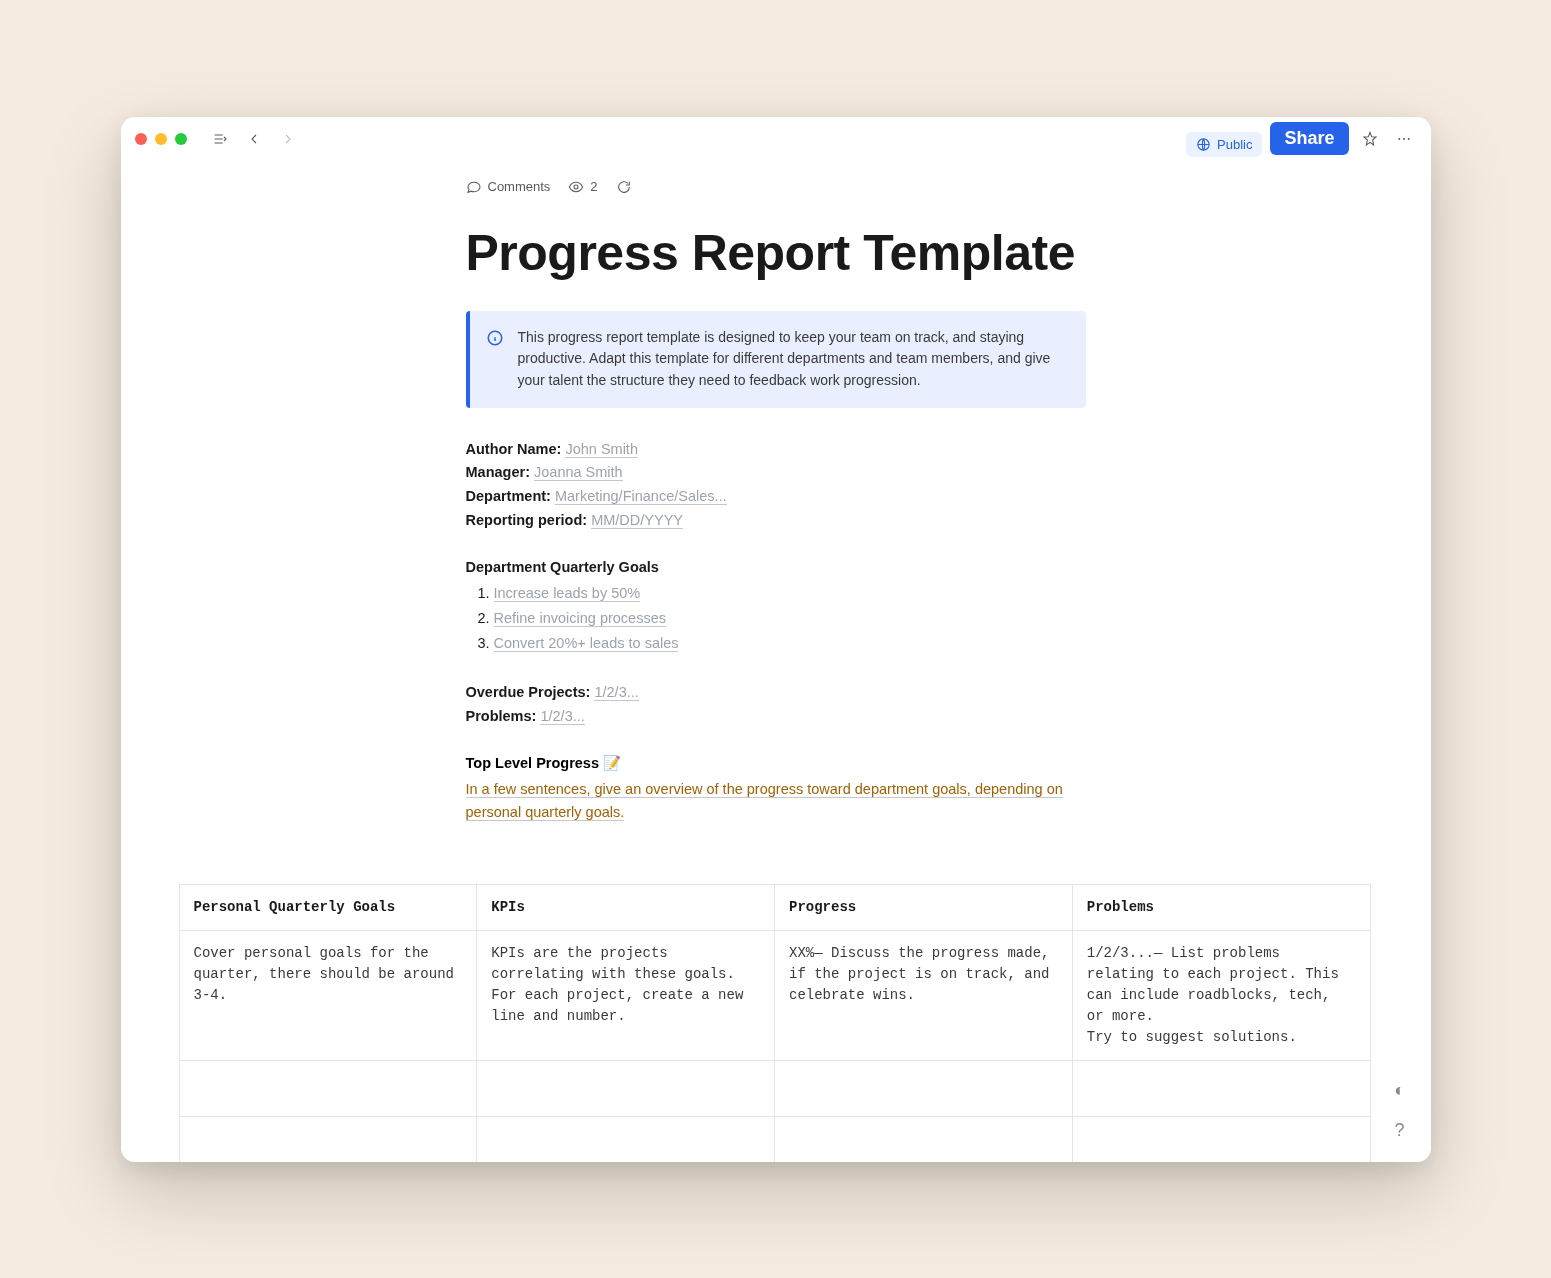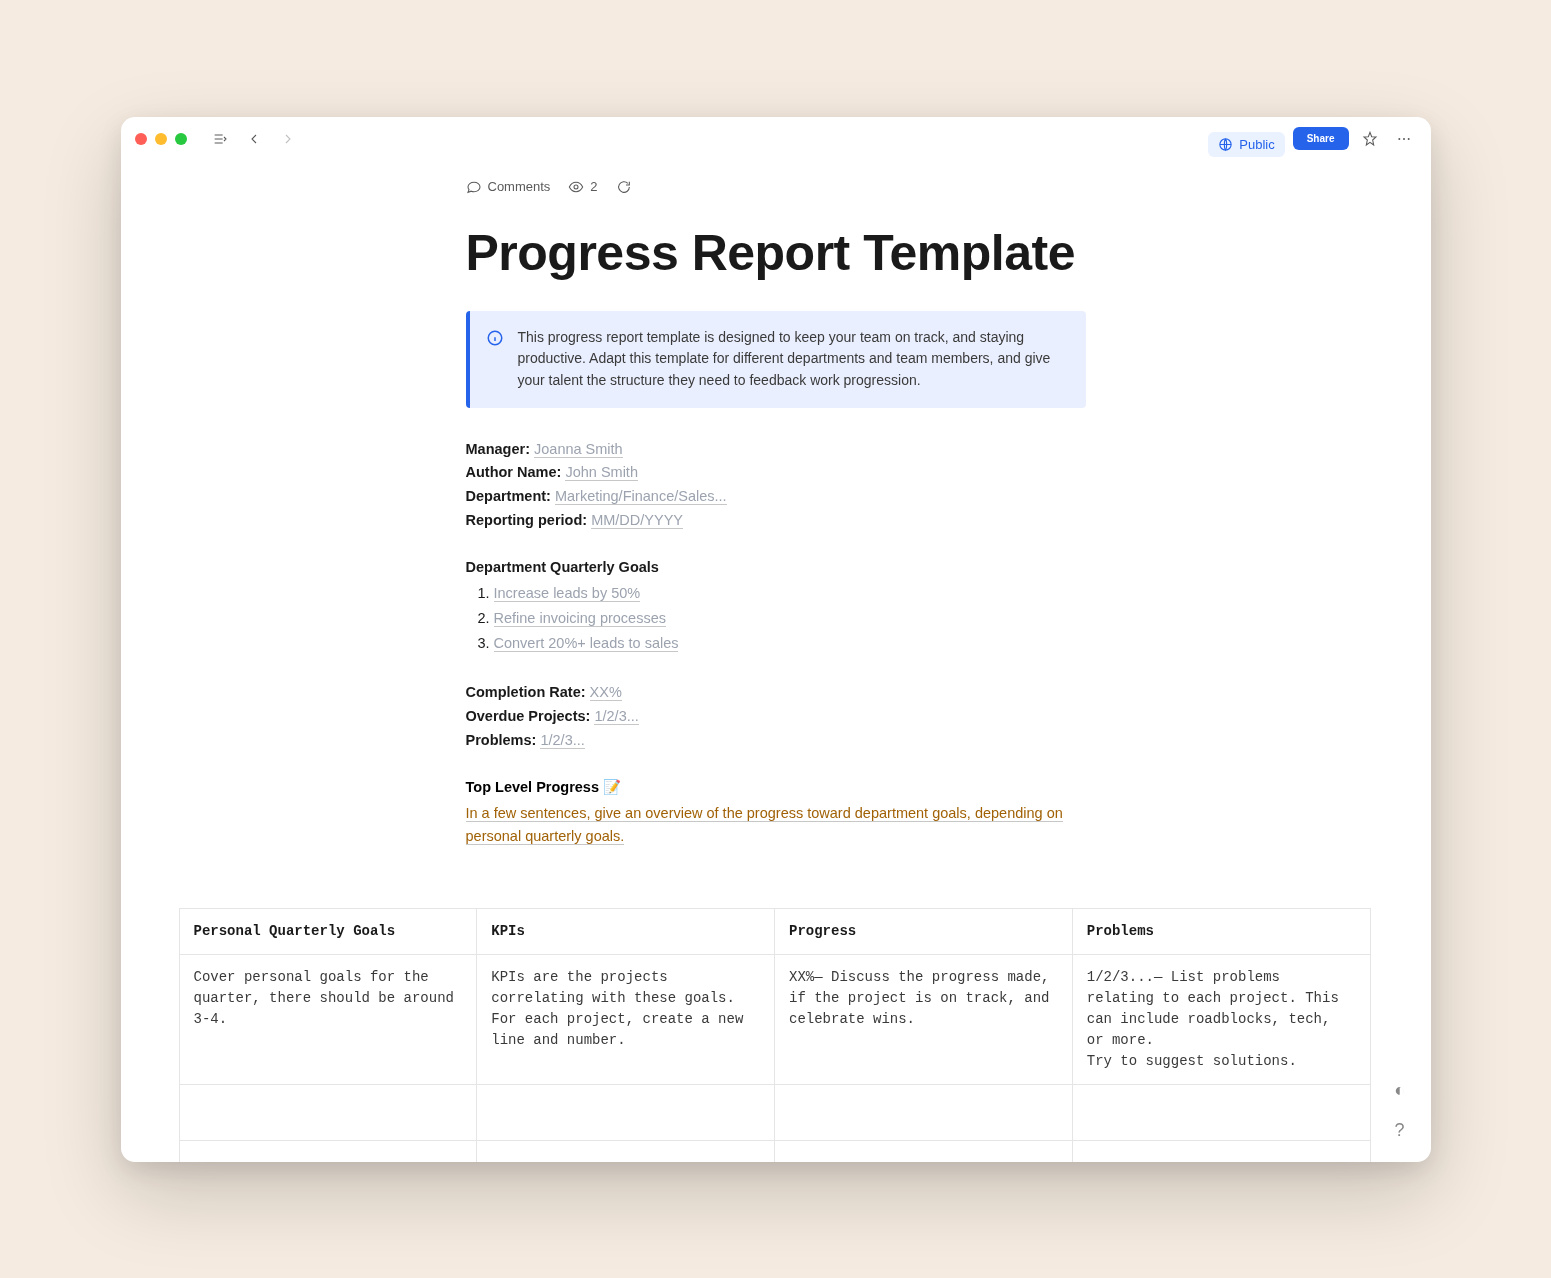--- a/index.html
+++ b/index.html
@@ -44,21 +44,21 @@
 .titlebar-right { display: flex; align-items: center; gap: 8px; }
 .public-badge {
   display: flex; align-items: center; gap: 6px;
   background: #eaf1ff; color: #2563eb;
   font-size: 13px; font-weight: 500;
   padding: 5px 10px; border-radius: 6px; cursor: pointer; margin-top: 12px;
 }
 .public-badge svg { width: 15px; height: 15px; stroke: #2563eb; fill: none; stroke-width: 1.8; }
 .share-btn {
   background: #2563eb; color: #fff;
-  font-size: 10px; font-weight: 600;
+  font-size: 18px; font-weight: 600;
   padding: 6px 14px; border-radius: 6px; border: none; cursor: pointer;
 }
 .content {
   padding: 18px 0 0 0;
   height: calc(100% - 44px);
   overflow: hidden;
 }
 .inner {
   width: 620px;
   margin-left: 345px;
@@ -182,49 +182,45 @@
       <div class="callout">
         <svg viewBox="0 0 24 24">
             <circle cx="12" cy="12" r="9"></circle>
             <path d="M12 8v.01M12 11v5"></path>
           </svg>
         <div class="callout-text">This progress report template is designed to keep your team on track, and staying productive. Adapt this template for different departments and team members, and give your talent the structure they need to feedback work progression.</div>
       </div>
 
       <div class="field-list">
         <div class="field-line">
+          <span class="field-label">Author Name:</span>
+          <span class="placeholder">John Smith </span>
+        </div>
+        <div class="field-line">
           <span class="field-label">Manager:</span>
           <span class="placeholder">Joanna Smith</span>
-        </div>
-        <div class="field-line">
-          <span class="field-label">Author Name:</span>
-          <span class="placeholder">John Smith </span>
         </div>
         <div class="field-line">
           <span class="field-label">Department:</span>
           <span class="placeholder">Marketing/Finance/Sales...</span>
         </div>
         <div class="field-line">
           <span class="field-label">Reporting period:</span>
           <span class="placeholder">MM/DD/YYYY</span>
         </div>
       </div>
 
       <div class="section-heading">Department Quarterly Goals</div>
       <ol class="goals">
         <li><span>Increase leads by 50%</span></li>
         <li><span>Refine invoicing processes</span></li>
         <li><span>Convert 20%+ leads to sales</span></li>
       </ol>
 
       <div class="field-list">
-        <div class="field-line">
-          <span class="field-label">Completion Rate:</span>
-          <span class="placeholder">XX%</span>
-        </div>
         <div class="field-line">
           <span class="field-label">Overdue Projects:</span>
           <span class="placeholder">1/2/3...</span>
         </div>
         <div class="field-line">
           <span class="field-label">Problems:</span>
           <span class="placeholder">1/2/3...</span>
         </div>
       </div>
 

